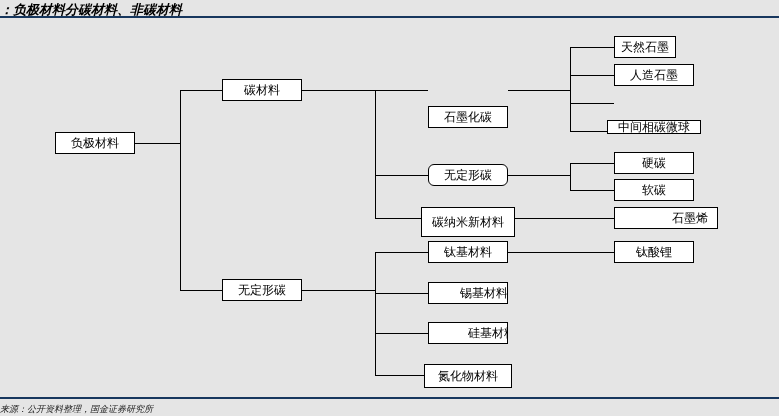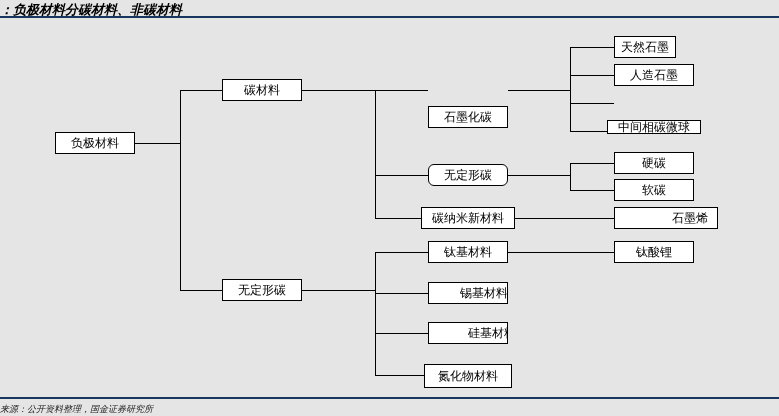--- a/index.html
+++ b/index.html
@@ -110,21 +110,21 @@
     </g>
   </svg>
 
   <div class="node" style="left:55px;  top:132px; width:80px; height:22px;">负极材料</div>
 
   <div class="node" style="left:222px; top:79px;  width:80px; height:22px;">碳材料</div>
   <div class="node" style="left:222px; top:279px; width:80px; height:22px;">无定形碳</div>
 
   <div class="node" style="left:428px; top:79px;  width:80px; height:22px;margin-top:27px;">石墨化碳</div>
   <div class="node" style="left:428px; top:164px; width:80px; height:22px;border-radius:6px;">无定形碳</div>
-  <div class="node" style="left:421px; top:207px; width:94px; height:22px;text-align:center;">碳纳米新材料</div>
+  <div class="node" style="left:421px; top:207px; width:94px; height:30px;text-align:center;">碳纳米新材料</div>
   <div class="node" style="left:428px; top:241px; width:80px; height:22px;">钛基材料</div>
   <div class="node" style="left:428px; top:282px; width:80px; height:22px;padding-left:32px;">锡基材料</div>
   <div class="node" style="left:428px; top:322px; width:80px; height:22px;padding-left:48px;">硅基材料</div>
   <div class="node" style="left:424px; top:364px; width:88px; height:24px;">氮化物材料</div>
 
   <div class="node" style="left:614px; top:36px;  width:62px; height:22px;">天然石墨</div>
   <div class="node" style="left:614px; top:64px;  width:80px; height:22px;">人造石墨</div>
   <div class="node" style="left:607px; top:120px; width:94px; height:14px;">中间相碳微球</div>
   <div class="node" style="left:614px; top:152px; width:80px; height:22px;">硬碳</div>
   <div class="node" style="left:614px; top:179px; width:80px; height:22px;">软碳</div>

